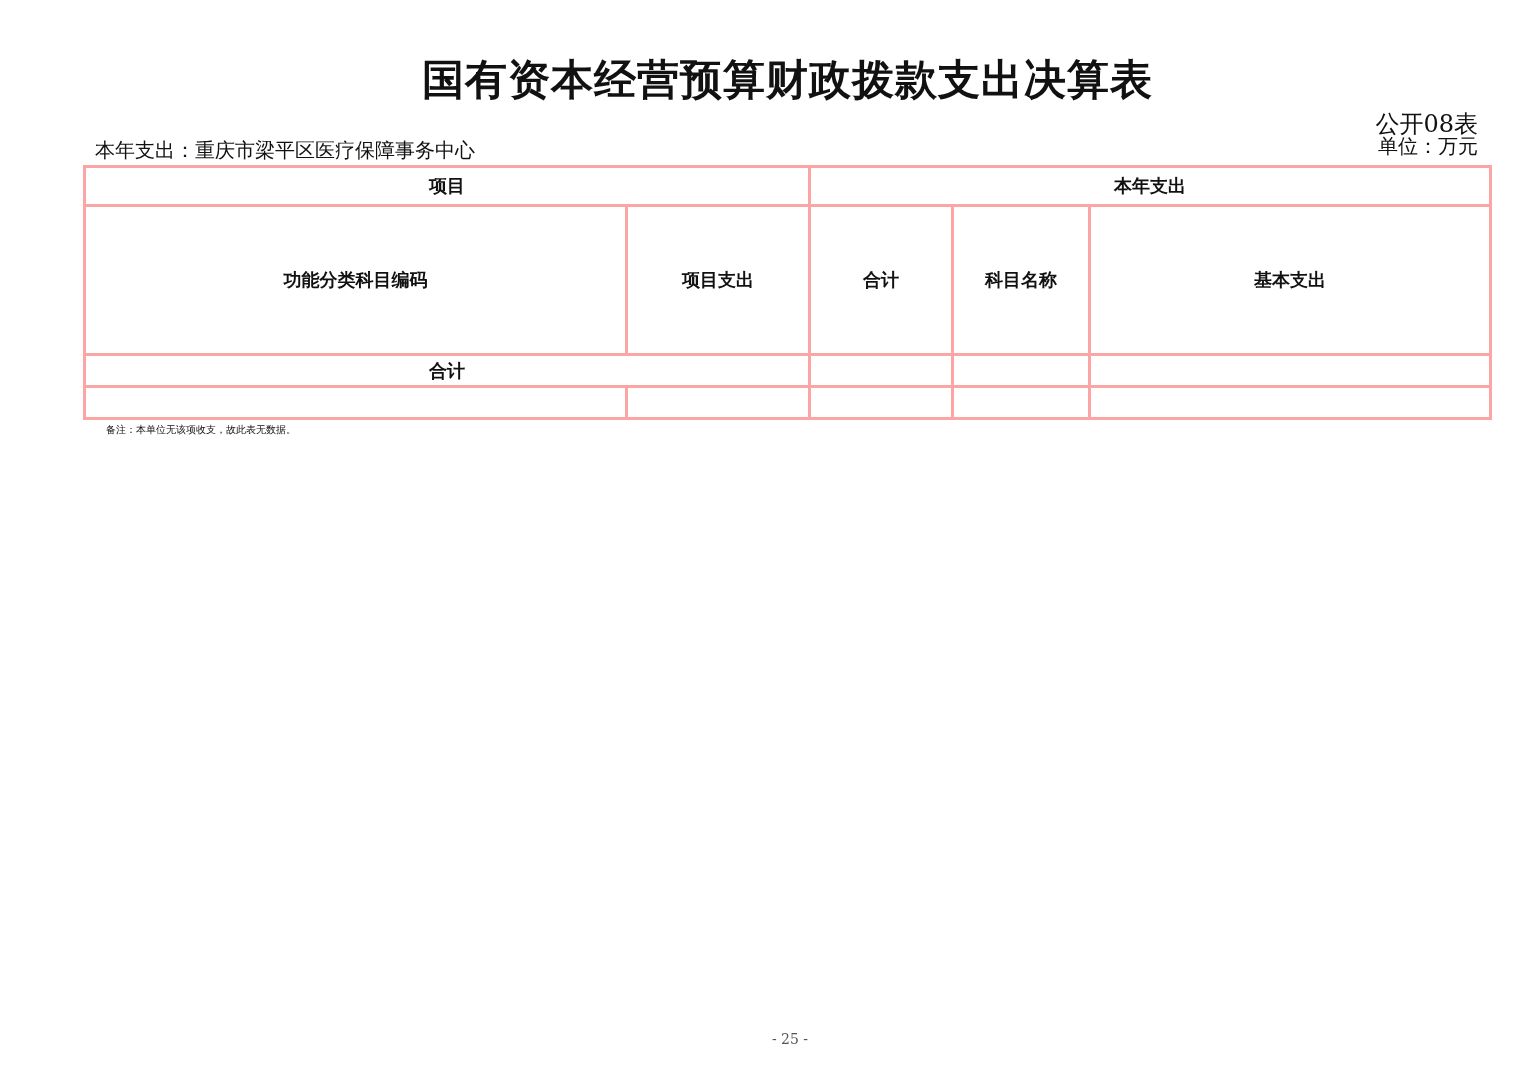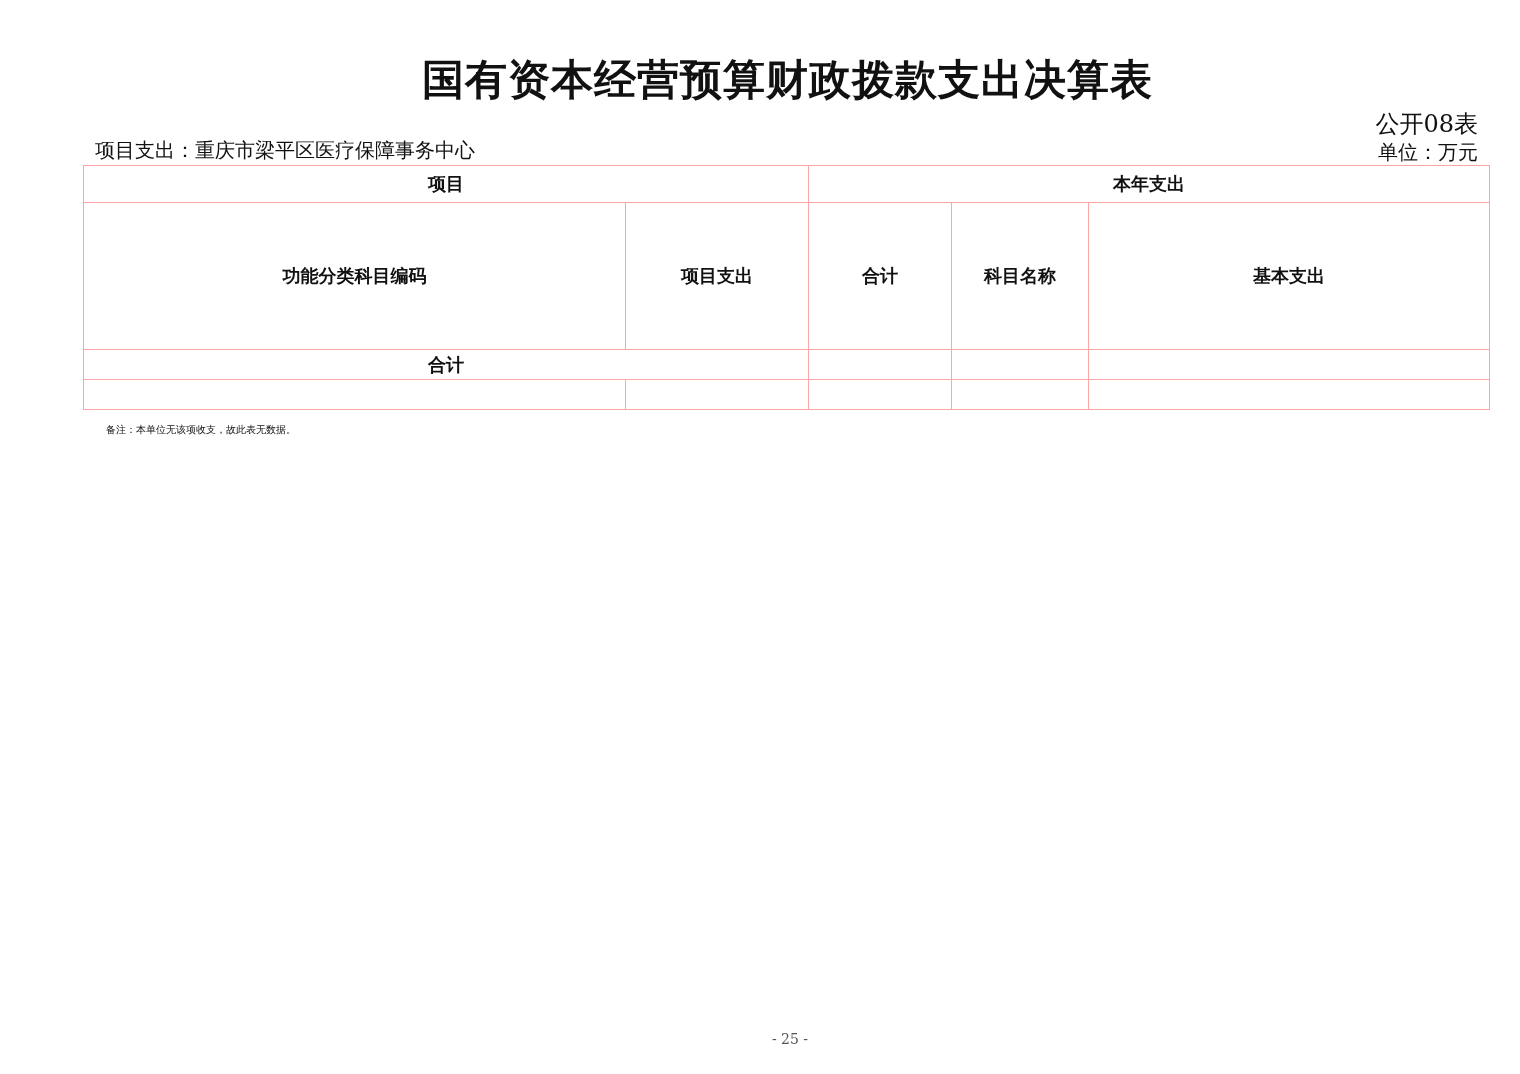--- a/index.html
+++ b/index.html
@@ -3,40 +3,40 @@
   <meta charset="utf-8">
   <style>
     html, body { margin:0; padding:0; background:#ffffff; }
     body { width:1520px; height:1074px; position:relative; overflow:hidden;
            font-family:"DejaVu Serif","Liberation Serif",serif; color:#111; }
     .title { position:absolute; left:0; top:52px; width:1575px; text-align:center;
              font-family:"DejaVu Sans","Liberation Sans",sans-serif; font-weight:bold;
              font-size:42px; letter-spacing:1px; }
     .table-id { position:absolute; right:42px; top:108px; font-size:24px; }
     .unit-org { position:absolute; left:95px; top:137px; font-size:20px; }
-    .unit { position:absolute; right:42px; top:139px; font-size:20px; }
+    .unit { position:absolute; right:42px; top:133px; font-size:20px; }
     table.report { position:absolute; left:83px; top:165px; width:1406px;
                    border-collapse:collapse; table-layout:fixed;
                    font-family:"DejaVu Sans","Liberation Sans",sans-serif; font-size:18px; }
-    table.report td { border:1px solid #fca5a5; text-align:center; vertical-align:middle;
+    table.report td { border:3px solid #fca5a5; text-align:center; vertical-align:middle;
                       padding:0; font-weight:bold; }
     .r1 td { height:36px; }
     .r2 td { height:146px; }
     .r3 td { height:29px; }
     .r4 td { height:29px; }
     .note { position:absolute; left:106px; top:423px; font-size:10px; }
     .page { position:absolute; left:0; width:1580px; top:1031px; text-align:center;
             font-size:14px; color:#555; }
   </style>
 </head>
 <body>
 
 <div class="title">国有资本经营预算财政拨款支出决算表</div>
 <div class="table-id">公开08表</div>
-<div class="unit-org">项目支出：重庆市梁平区医疗保障事务中心</div>
+<div class="unit-org">本年支出：重庆市梁平区医疗保障事务中心</div>
 <div class="unit">单位：万元</div>
 
 <table class="report">
   <colgroup>
     <col style="width:542px">
     <col style="width:183px">
     <col style="width:143px">
     <col style="width:137px">
     <col style="width:401px">
   </colgroup>

